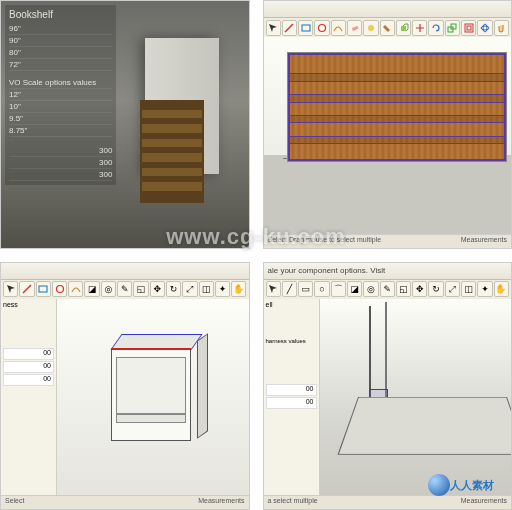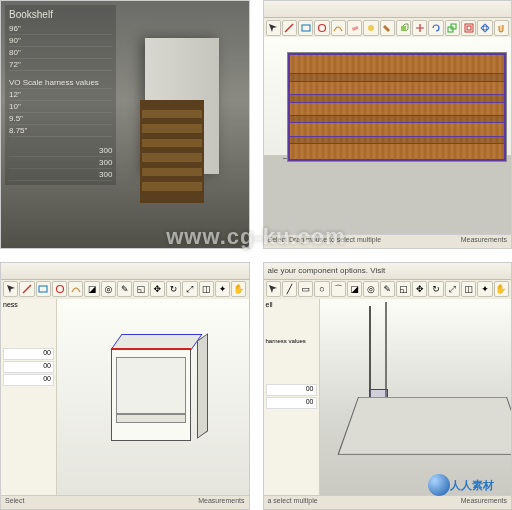--- a/index.html
+++ b/index.html
@@ -83,21 +83,21 @@
           <span>90"</span>
         </div>
       <div class="overlay-item">
           <span>80"</span>
         </div>
       <div class="overlay-item">
           <span>72"</span>
         </div>
       <div style="height:6px"></div>
       <div class="overlay-item">
-          <span>VO Scale harness values</span>
+          <span>VO Scale options values</span>
         </div>
       <div class="overlay-item">
           <span>12"</span>
         </div>
       <div class="overlay-item">
           <span>10"</span>
         </div>
       <div class="overlay-item">
           <span>9.5"</span>
         </div>

